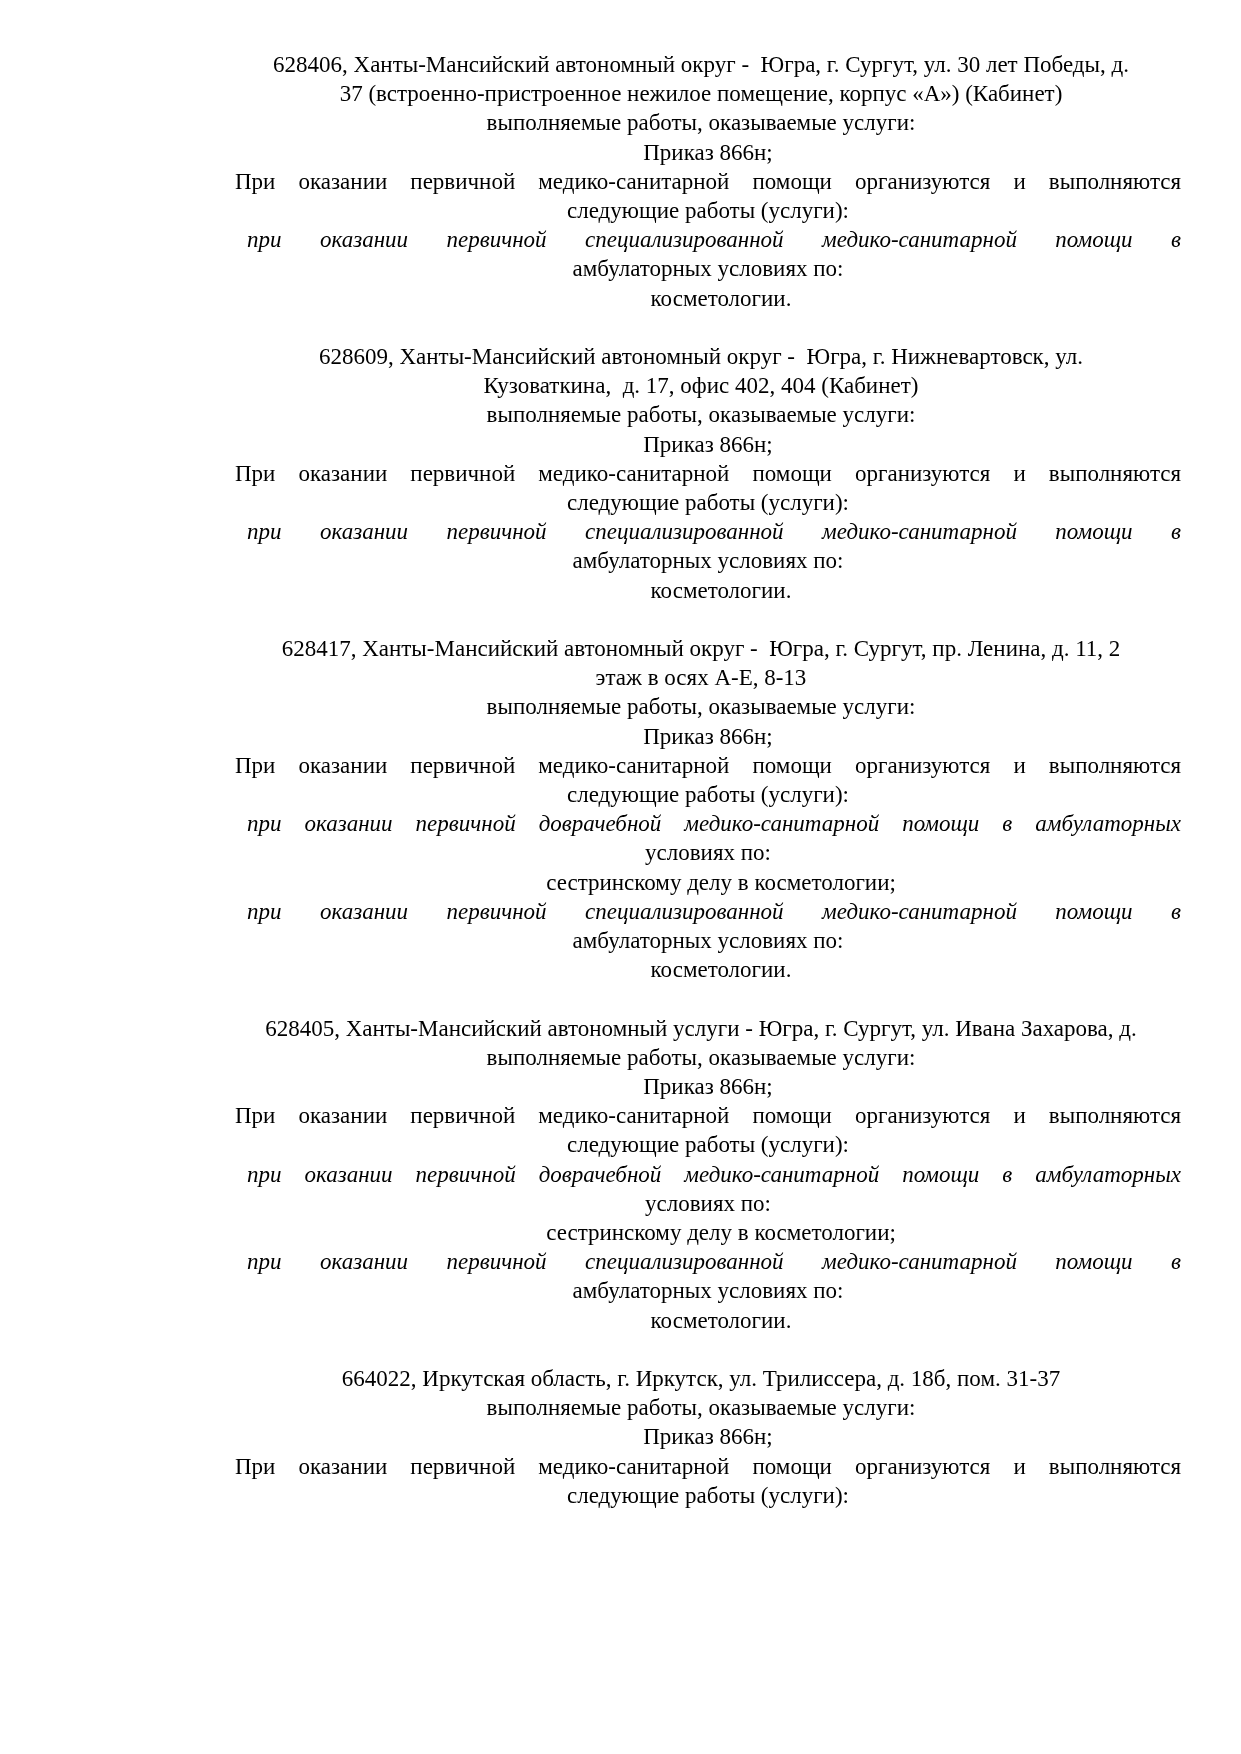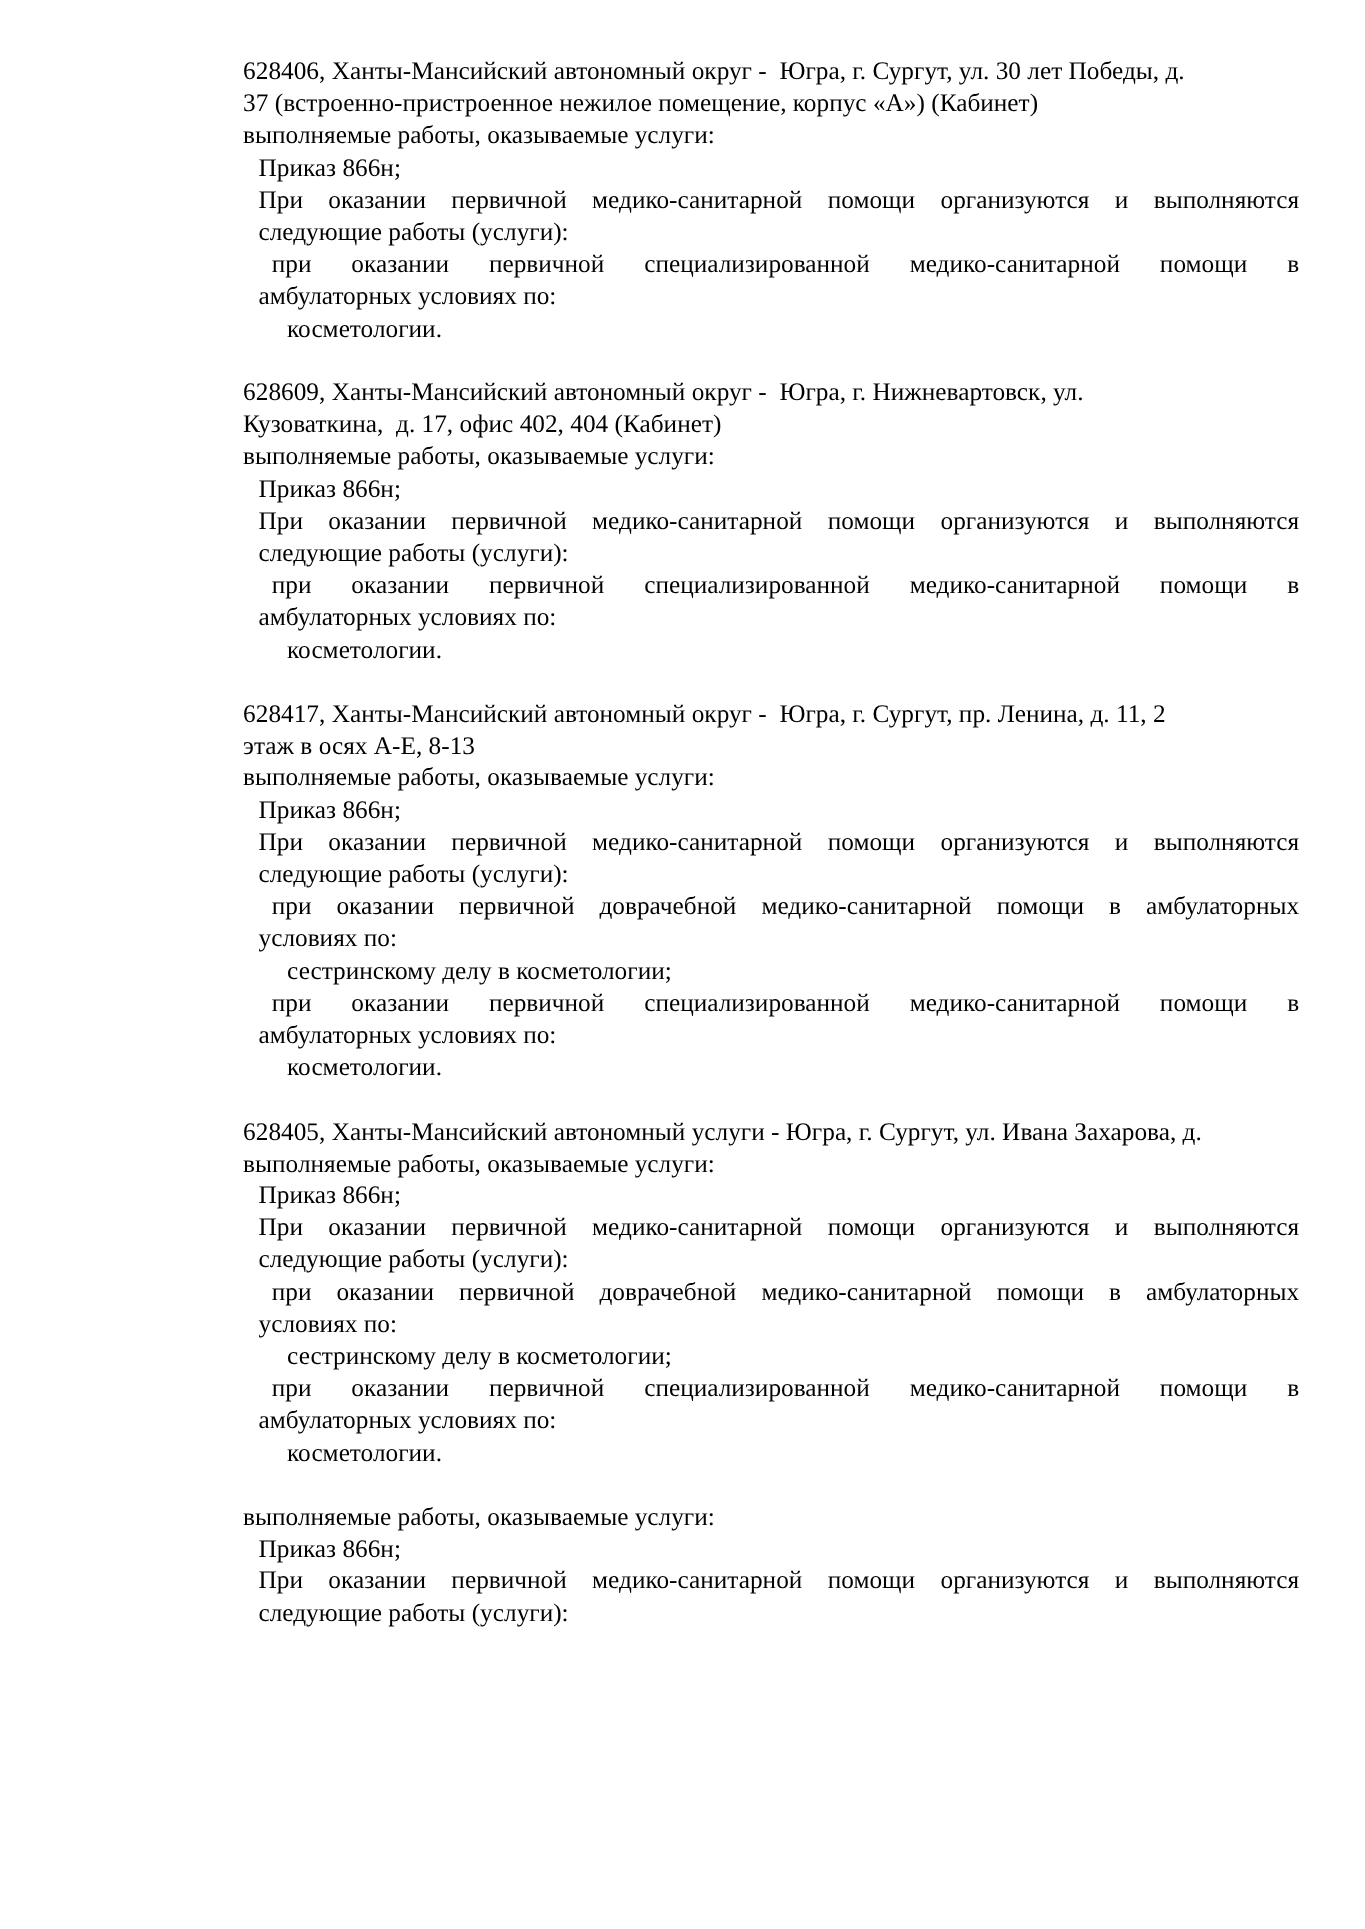--- a/index.html
+++ b/index.html
@@ -21,30 +21,30 @@
   }
   .entries {
     width: 100%;
   }
   .entry {
     margin-bottom: 29.2px;
   }
   .line {
     line-height: 29.2px;
     white-space: nowrap;
-    text-align: left;
+    text-align: center;
   }
   .just {
     white-space: normal;
     text-align: justify;
     text-align-last: justify;
   }
   .i0 { padding-left: 0; }
   .i1 { padding-left: 14px; }
-  .i2 { padding-left: 26px; }
+  .i2 { padding-left: 26px; font-style: italic; }
   .i3 { padding-left: 40px; font-family: Liberation Serif, serif; }
 </style>
 </head>
 <body>
 
 <div class="page">
   <div class="entries">
       <section class="entry">
         <div class="line i0">628406, Ханты-Мансийский автономный округ -&nbsp; Югра, г. Сургут, ул. 30 лет Победы, д.</div>
         <div class="line i0">37 (встроенно-пристроенное нежилое помещение, корпус «А») (Кабинет)</div>
@@ -88,19 +88,20 @@
         <div class="line i1 just">При оказании первичной медико-санитарной помощи организуются и выполняются</div>
         <div class="line i1">следующие работы (услуги):</div>
         <div class="line i2 just">при оказании первичной доврачебной медико-санитарной помощи в амбулаторных</div>
         <div class="line i1">условиях по:</div>
         <div class="line i3">сестринскому делу в косметологии;</div>
         <div class="line i2 just">при оказании первичной специализированной медико-санитарной помощи в</div>
         <div class="line i1">амбулаторных условиях по:</div>
         <div class="line i3">косметологии.</div>
       </section>
       <section class="entry">
+        <div class="line i0">664022, Иркутская область, г. Иркутск, ул. Трилиссера, д. 18б, пом. 31-37</div>
         <div class="line i0">выполняемые работы, оказываемые услуги:</div>
         <div class="line i1">Приказ 866н;</div>
         <div class="line i1 just">При оказании первичной медико-санитарной помощи организуются и выполняются</div>
         <div class="line i1">следующие работы (услуги):</div>
       </section>
     </div>
 </div>
 
 </body></html>

